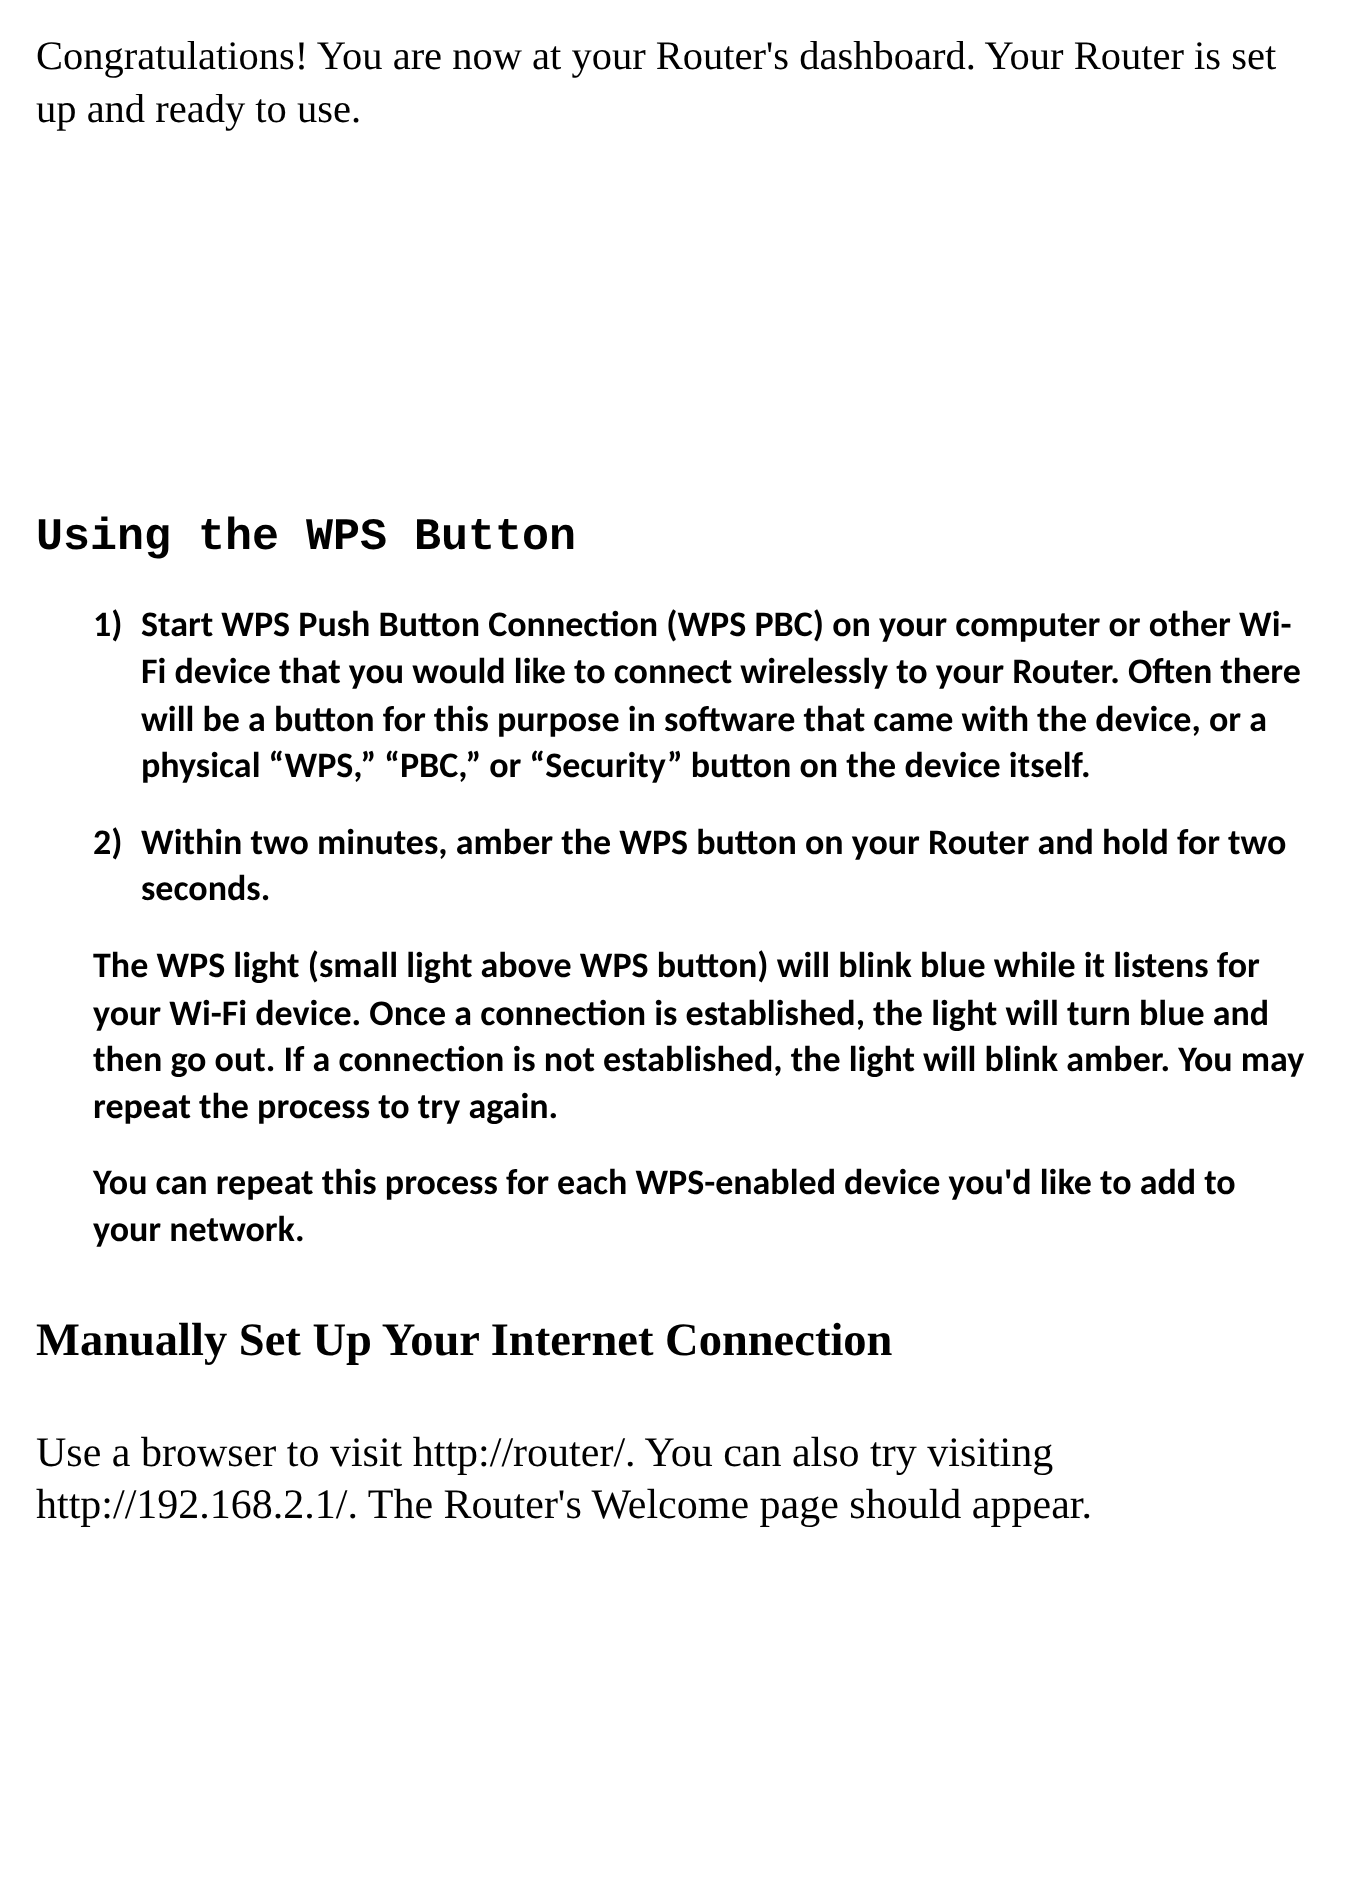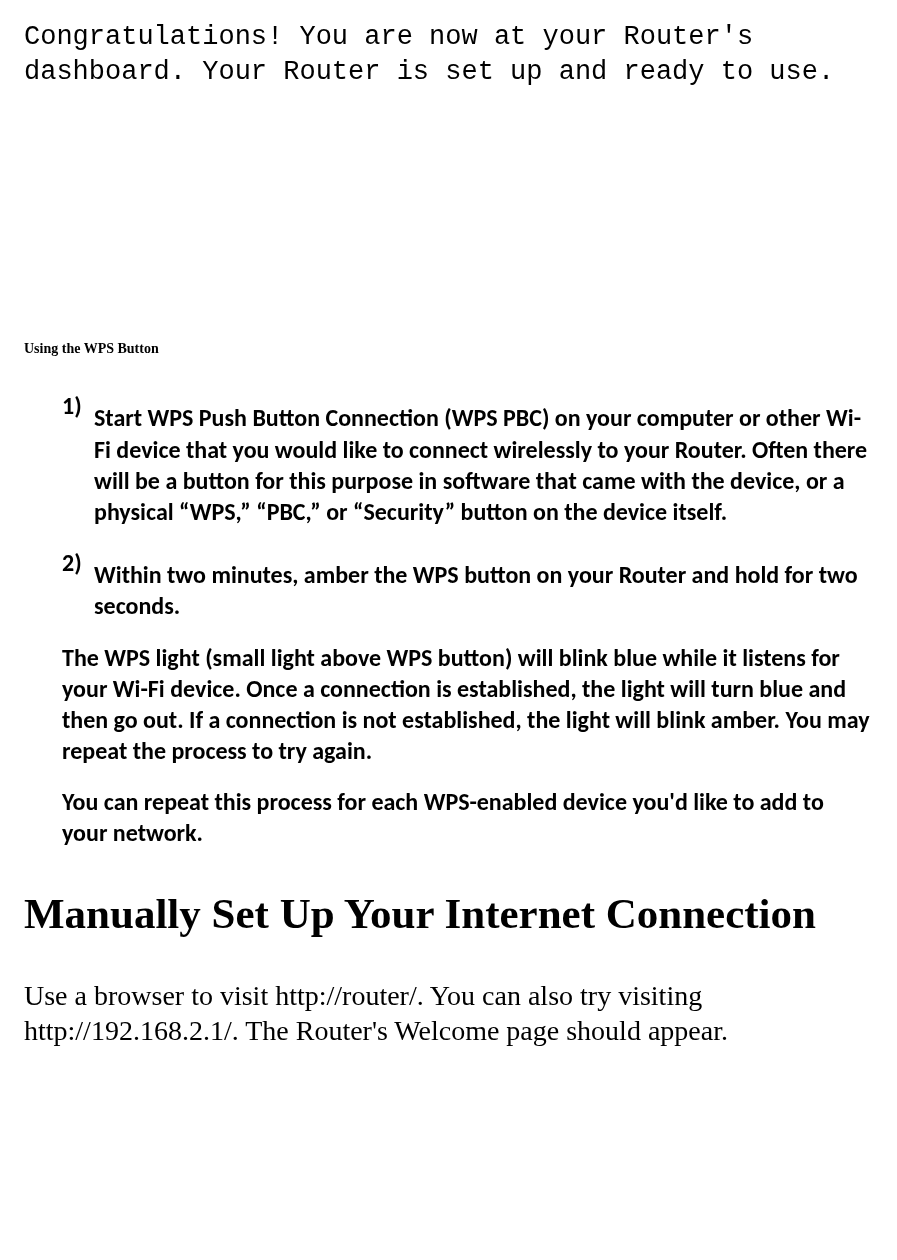--- a/index.html
+++ b/index.html
@@ -7,50 +7,48 @@
       margin: 0;
       padding: 20px 24px;
       width: 849px;
       color: #000;
       line-height: 1.3;
     }
     .intro-text {
       font-size: 27px;
       font-weight: normal;
       margin-bottom: 250px;
-      font-family: Liberation Mono, monospace;
     }
     .section-heading {
-      font-family: Liberation Serif, serif;
-      font-size: 14px;
+      font-family: Liberation Mono, monospace;
+      font-size: 30px;
       font-weight: bold;
-      margin-bottom: 32px;
+      margin-bottom: 22px;
     }
     .bold-section {
       font-family: Calibri, "Segoe UI", Arial, sans-serif;
       font-size: 24px;
       font-weight: bold;
       margin-left: 38px;
       margin-bottom: 20px;
       line-height: 1.3;
     }
     .list-item {
       display: flex;
       margin-bottom: 20px;
     }
     .list-marker {
       min-width: 32px;
     }
     .list-content {
       flex: 1;
-      margin-top: 12px;
     }
     .main-heading {
       font-family: "Times New Roman", Times, serif;
-      font-size: 43px;
+      font-size: 31px;
       font-weight: bold;
       margin-top: 40px;
       margin-bottom: 40px;
       line-height: 1.15;
     }
     .footer-text {
       font-family: "Times New Roman", Times, serif;
       font-size: 28px;
       font-weight: normal;
       line-height: 1.25;

